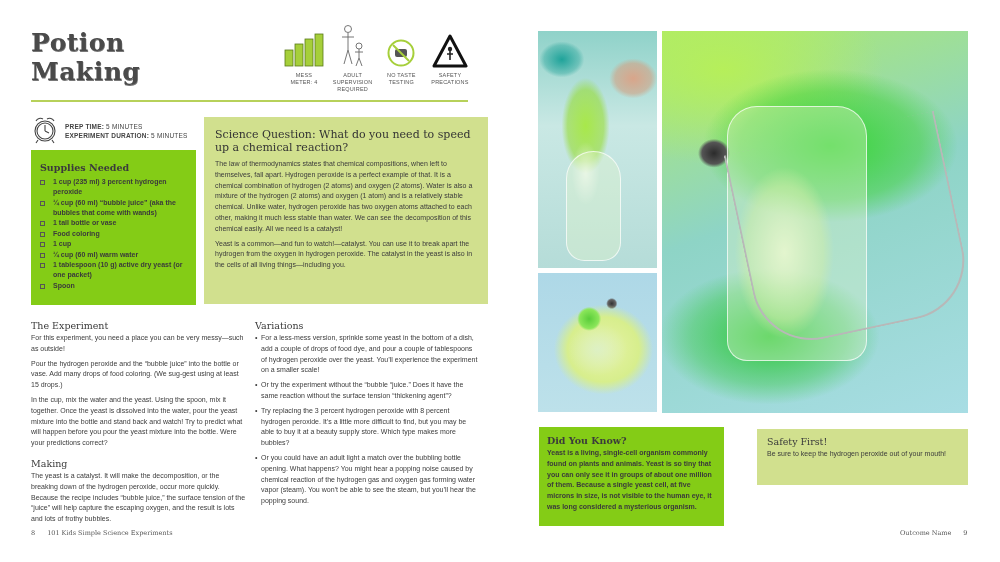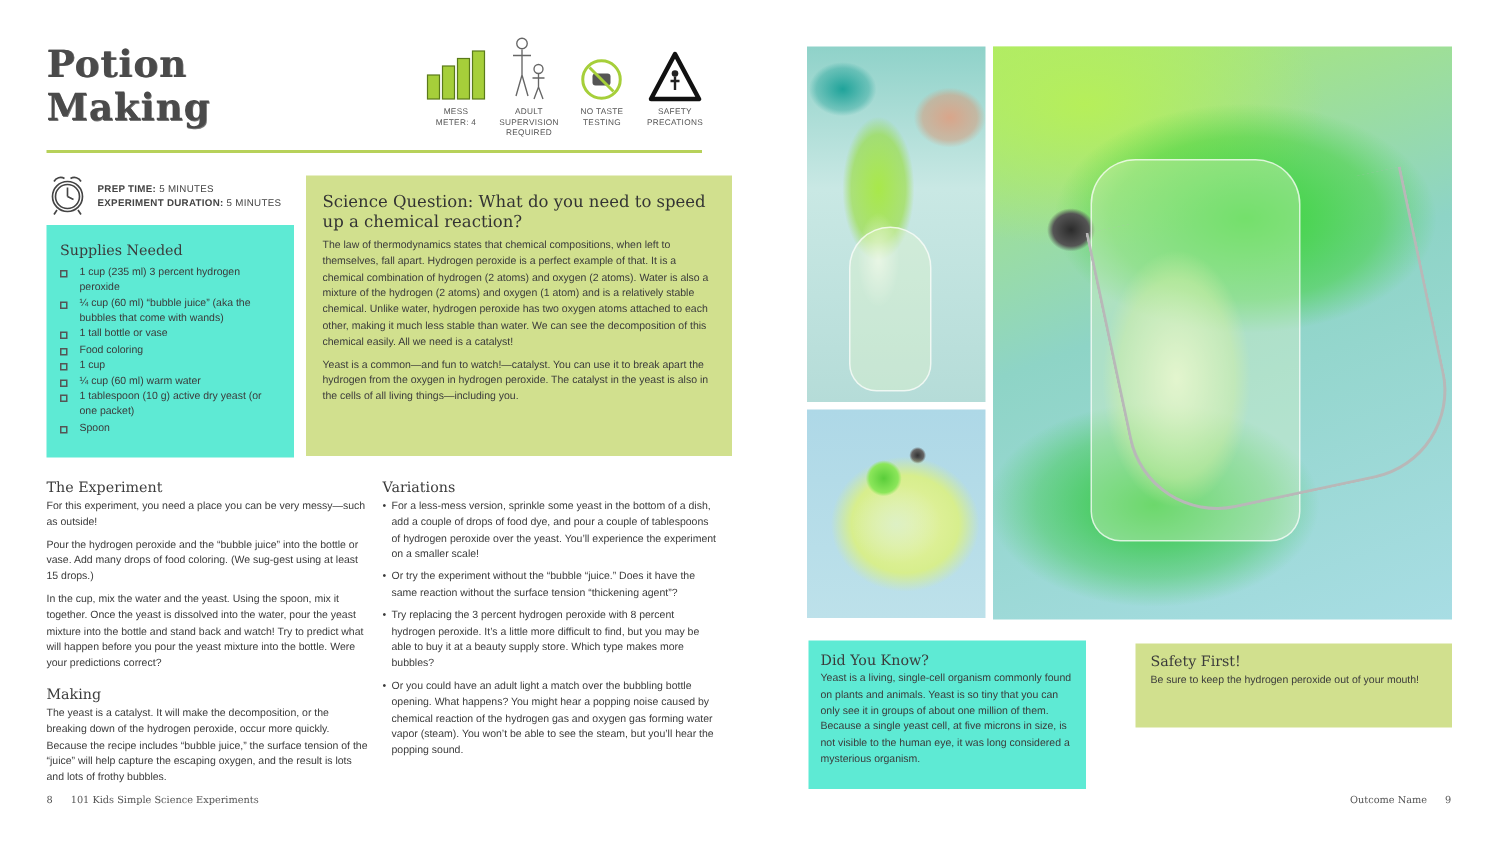--- a/index.html
+++ b/index.html
@@ -22,21 +22,21 @@
   .badge-label { font-size: 5.5px; line-height: 7px; text-align: center; color: #555; margin-top: 4px; letter-spacing: 0.2px; }
 
   .header-rule { left: 31px; top: 100px; width: 437px; height: 2px; background: #b7d15a; }
 
   
   .prep { left: 31px; top: 115px; width: 175px; height: 32px; }
   .prep-text { position: absolute; left: 34px; top: 7px; font-size: 6.5px; line-height: 9px; color: #444; letter-spacing: 0.2px; }
   .prep-text b { font-weight: bold; }
 
   
-  .box-light { background: #5eead4; }
+  .box-light { background: #84cc16; font-weight: bold; }
   .box-green { background: #d1e08e; }
   .supplies { left: 31px; top: 150px; width: 165px; height: 155px; padding: 12px 9px; }
   .box-heading { font-family: "DejaVu Serif", serif; font-size: 9.5px; color: #3b3b3b; margin-bottom: 4px; }
   .supply-list { list-style: none; }
   .supply-list li { position: relative; font-size: 7px; line-height: 10px; padding-left: 13px; color: #3b3b3b; margin-bottom: 0.5px; }
   .supply-list li .cb { position: absolute; left: 0; top: 3px; width: 5px; height: 5px; border: 0.8px solid #555; }
 
   .question { left: 204px; top: 117px; width: 284px; height: 187px; padding: 11px 11px; }
   .question-title { font-family: "DejaVu Serif", serif; font-size: 11px; line-height: 13px; color: #333; margin-bottom: 5px; }
   .body-p { font-size: 7px; line-height: 10.8px; color: #3b3b3b; margin-bottom: 4px; }

